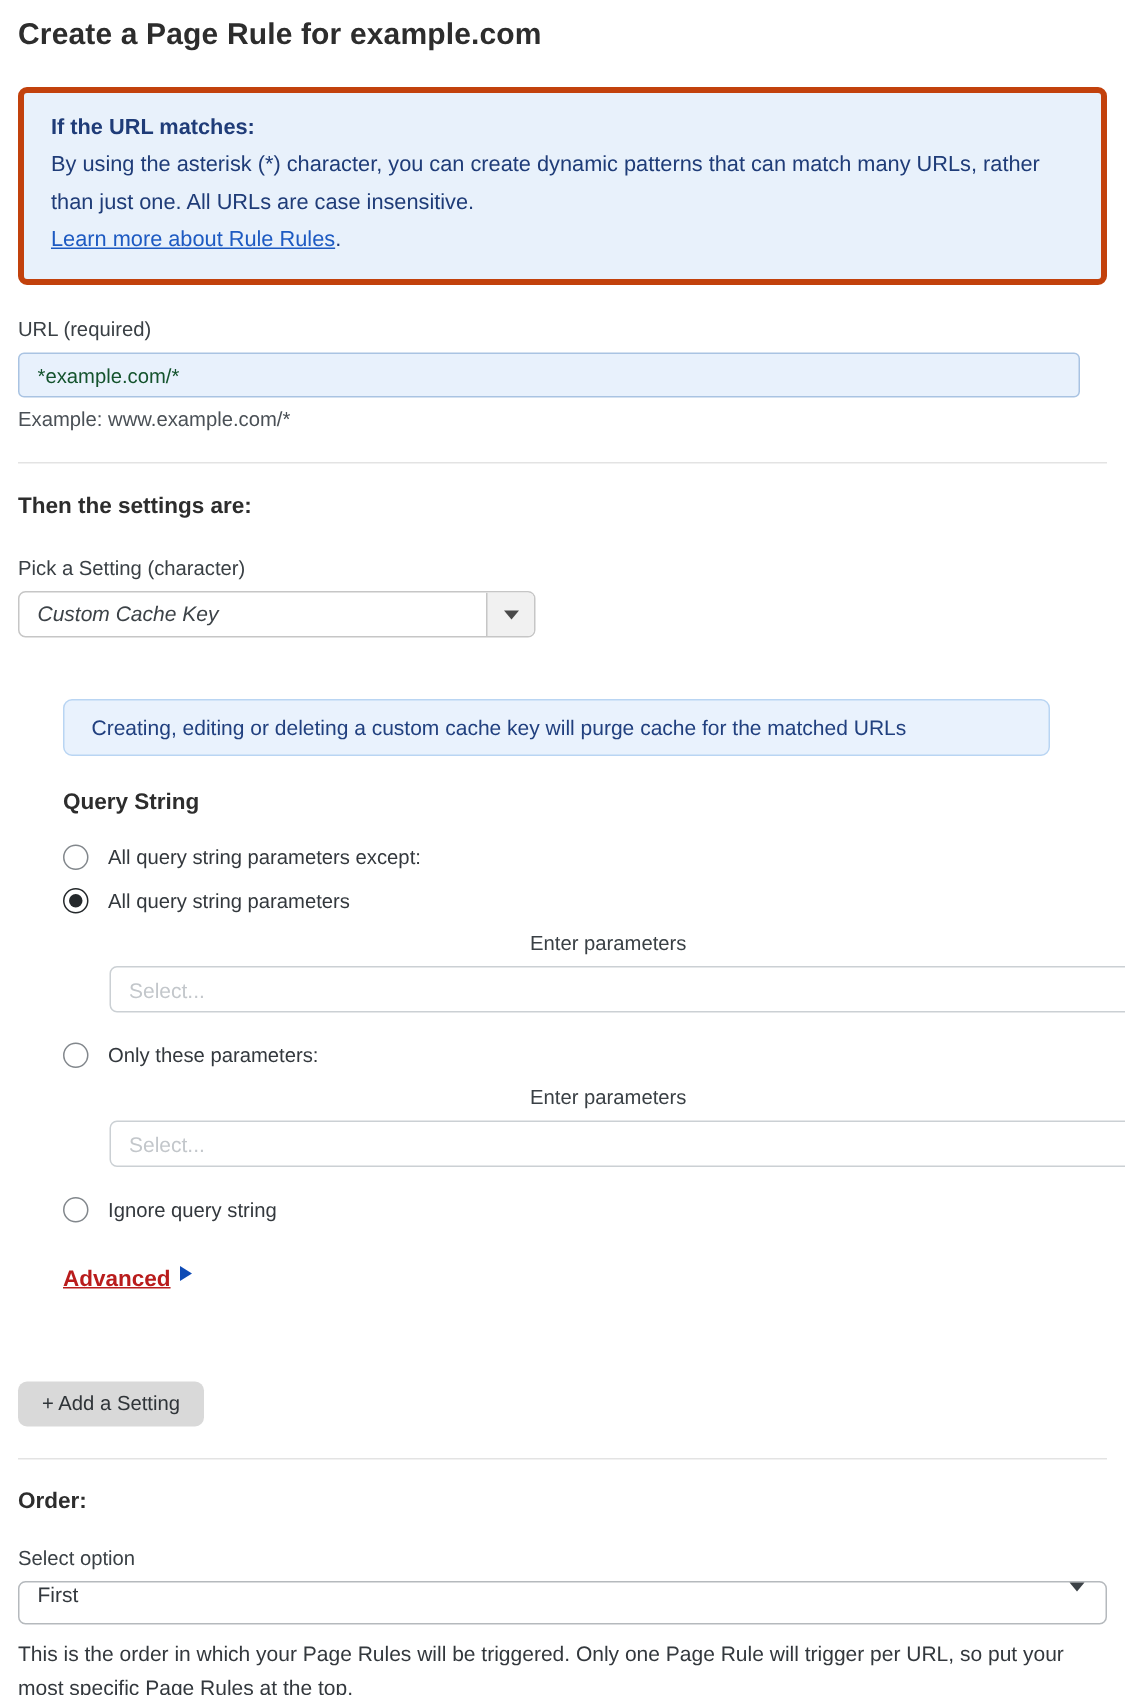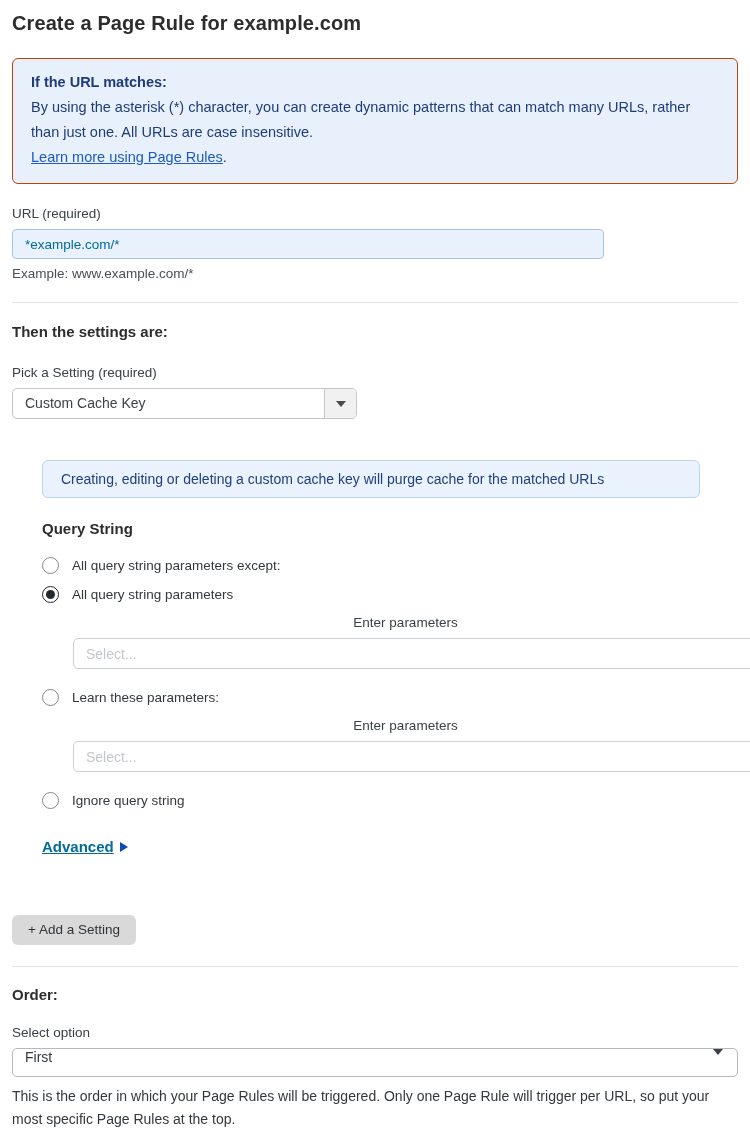--- a/index.html
+++ b/index.html
@@ -17,21 +17,21 @@
     font-size: 20px;
     font-weight: bold;
     color: #2d2d2d;
     margin: 2px 0 23px 0;
     letter-spacing: 0.1px;
   }
 
   
   .info-box {
     background: #e8f1fb;
-    border: 1px solid #c2410c;
+    border: 4px solid #c2410c;
     border-radius: 6px;
     padding: 11px 18px 13px 18px;
     color: #1f3c78;
     font-size: 14.5px;
     line-height: 25px;
   }
   .info-box .info-heading { font-weight: bold; }
   .info-link {
     color: #1d5ac2;
     text-decoration: underline;
@@ -40,29 +40,29 @@
   .info-suffix { color: #1f3c78; }
 
   
   .field-label {
     font-size: 13.5px;
     color: #3a4045;
     margin-bottom: 8px;
   }
   .url-section { margin-top: 22px; }
   .url-input {
-    width: 592px;
+    width: 708px;
     height: 30px;
     background: #e8f1fc;
     border: 1px solid #a9c3e2;
     border-radius: 4px;
     padding: 0 12px;
     font-family: "Liberation Sans", sans-serif;
     font-size: 13.5px;
-    color: #0369a1;
+    color: #14532d;
     outline: none;
     display: block;
   }
   .url-hint {
     margin-top: 7px;
     font-size: 13.5px;
     color: #4a5056;
   }
 
   .divider {
@@ -82,20 +82,21 @@
   .setting-dropdown {
     width: 345px;
     height: 31px;
     border: 1px solid #c6c6c6;
     border-radius: 5px;
     background: #ffffff;
     display: flex;
     align-items: stretch;
     overflow: hidden;
     cursor: pointer;
+    font-style: italic;
   }
   .setting-dropdown .dd-value {
     flex: 1;
     padding: 0 12px;
     line-height: 29px;
     font-size: 14px;
     color: #3c4247;
     white-space: nowrap;
   }
   .setting-dropdown .dd-arrow-box {
@@ -176,26 +177,26 @@
     color: #30353a;
     outline: none;
     display: block;
     background: #ffffff;
   }
   .select-input::placeholder { color: #c3c7cb; opacity: 1; }
   .row-gap-lg { margin-top: 20px; }
 
   .advanced-link {
     display: inline-flex;
-    align-items: center;
+    align-items: flex-start;
     margin: 17px 0 0 0;
     cursor: pointer;
     font-size: 15px;
     font-weight: bold;
-    color: #0369a1;
+    color: #b91c1c;
     text-decoration: underline;
   }
   .tri-right {
     display: inline-block;
     width: 0; height: 0;
     margin-left: 6px;
     border-top: 5.5px solid transparent;
     border-bottom: 5.5px solid transparent;
     border-left: 8px solid #0f4bb5;
   }
@@ -250,34 +251,34 @@
 </head>
 <body>
 
 <div class="container">
 
   <h1 class="page-title">Create a Page Rule for example.com</h1>
 
   <div class="info-box">
     <div class="info-heading">If the URL matches:</div>
     <div class="info-body">By using the asterisk (*) character, you can create dynamic patterns that can match many URLs, rather than just one. All URLs are case insensitive.</div>
-    <div class="info-link-row"><a class="info-link">Learn more using Page Rules</a><span class="info-suffix">.</span></div>
+    <div class="info-link-row"><a class="info-link">Learn more about Rule Rules</a><span class="info-suffix">.</span></div>
   </div>
 
   <div class="url-section">
     <div class="field-label">URL (required)</div>
     <input class="url-input" type="text" value="*example.com/*" style="">
     <div class="url-hint">Example: www.example.com/*</div>
   </div>
 
   <hr class="divider">
 
   <div class="section-heading settings-heading">Then the settings are:</div>
 
-  <div class="field-label">Pick a Setting (required)</div>
+  <div class="field-label">Pick a Setting (character)</div>
   <div class="setting-dropdown">
     <span class="dd-value">Custom Cache Key</span>
     <span class="dd-arrow-box">
         <span class="tri-down"></span>
       </span>
   </div>
 
   <div class="notice-box">Creating, editing or deleting a custom cache key will purge cache for the matched URLs</div>
 
   <div class="qs-block">
@@ -292,21 +293,21 @@
       <span class="radio on"></span>
       <span class="radio-label">All query string parameters</span>
     </div>
     <div class="sub-block">
       <div class="sub-label">Enter parameters</div>
       <input class="select-input" type="text" placeholder="Select..." style="">
     </div>
 
     <div class="radio-row row-gap-lg">
       <span class="radio"></span>
-      <span class="radio-label">Learn these parameters:</span>
+      <span class="radio-label">Only these parameters:</span>
     </div>
     <div class="sub-block">
       <div class="sub-label">Enter parameters</div>
       <input class="select-input" type="text" placeholder="Select..." style="">
     </div>
 
     <div class="radio-row row-gap-lg">
       <span class="radio"></span>
       <span class="radio-label">Ignore query string</span>
     </div>

